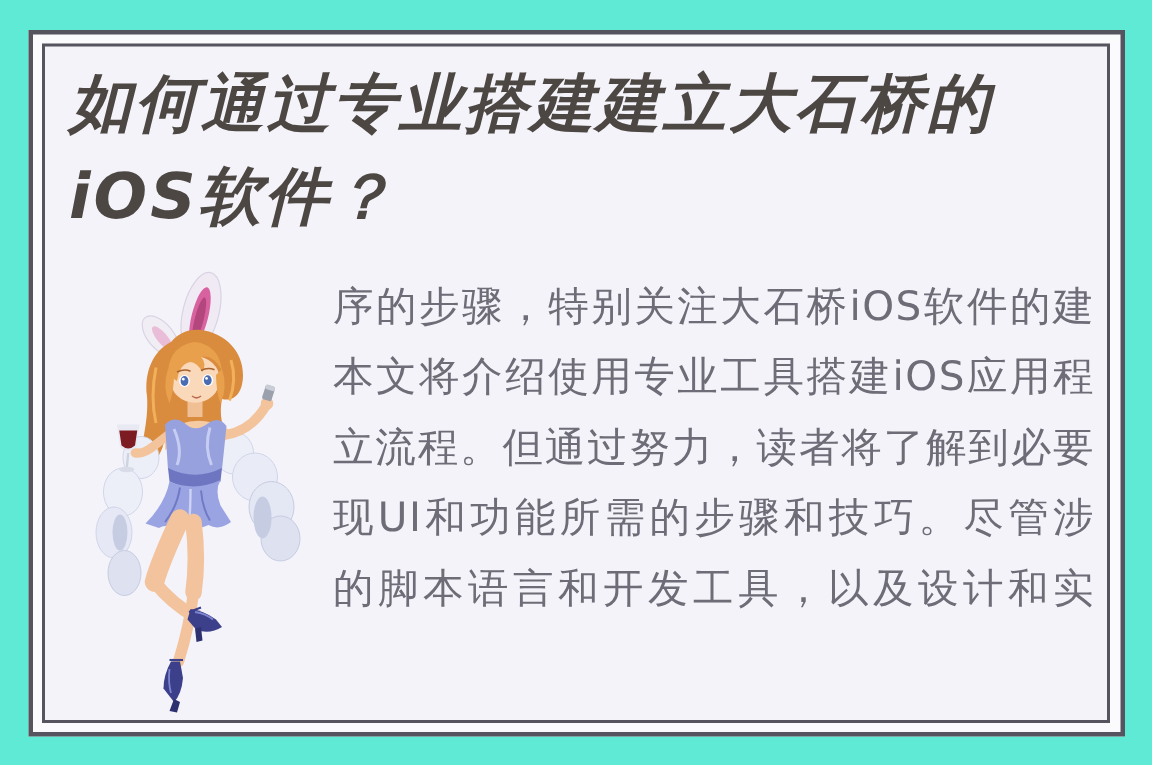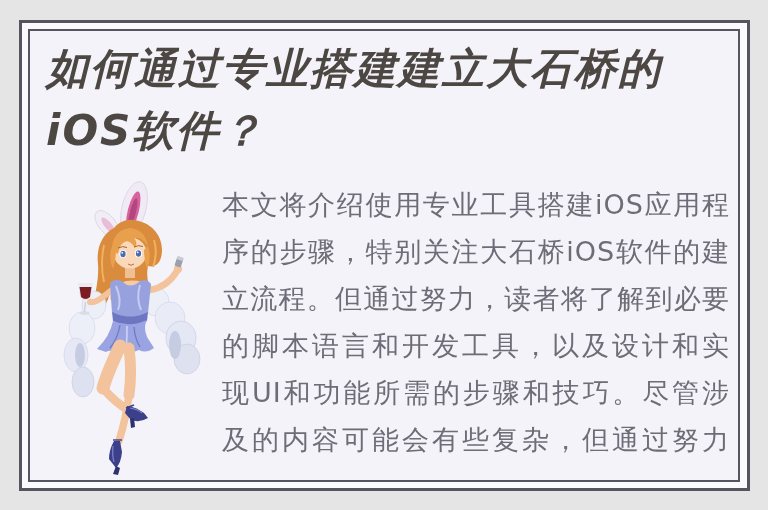--- a/index.html
+++ b/index.html
@@ -1,20 +1,20 @@
 <!DOCTYPE html>
 <html><head>
 <meta charset="utf-8">
 <style>
   html, body { margin: 0; padding: 0; }
   .page {
     position: relative;
     width: 768px;
     height: 510px;
-    background: #e5e5e5;
+    background: #5eead4;
     overflow: hidden;
     font-family: "DejaVu Sans", sans-serif;
   }
   .frame-outer {
     position: absolute;
     left: 19px; top: 20px;
     width: 725px; height: 465px;
     border: 3px solid #55545f;
     background: #fbfbfe;
   }
@@ -179,21 +179,20 @@
 
     <g>
       <path d="M64,291 Q59,300 59,309 L66,318 Q71,313 72,302 L70,291 Z" fill="#3c3f8a"></path>
       <path d="M63,296 Q62,305 64,312" stroke="#7d84cf" stroke-width="1.2" fill="none"></path>
       <path d="M66,316 L63,324 L68,325 L70,318 Z" fill="#2e3170"></path>
       <line x1="63" y1="290" x2="72" y2="290" stroke="#3c3f8a" stroke-width="1.4"></line>
     </g>
   </svg>
 
   <div class="body-text">
+    <div class="body-line">序的步骤，特别关注大石桥iOS软件的建</div>
     <div class="body-line">本文将介绍使用专业工具搭建iOS应用程</div>
-    <div class="body-line">序的步骤，特别关注大石桥iOS软件的建</div>
     <div class="body-line">立流程。但通过努力，读者将了解到必要</div>
+    <div class="body-line">现UI和功能所需的步骤和技巧。尽管涉</div>
     <div class="body-line">的脚本语言和开发工具，以及设计和实</div>
-    <div class="body-line">现UI和功能所需的步骤和技巧。尽管涉</div>
-    <div class="body-line">及的内容可能会有些复杂，但通过努力</div>
   </div>
 
 </div>
 
 </body></html>

